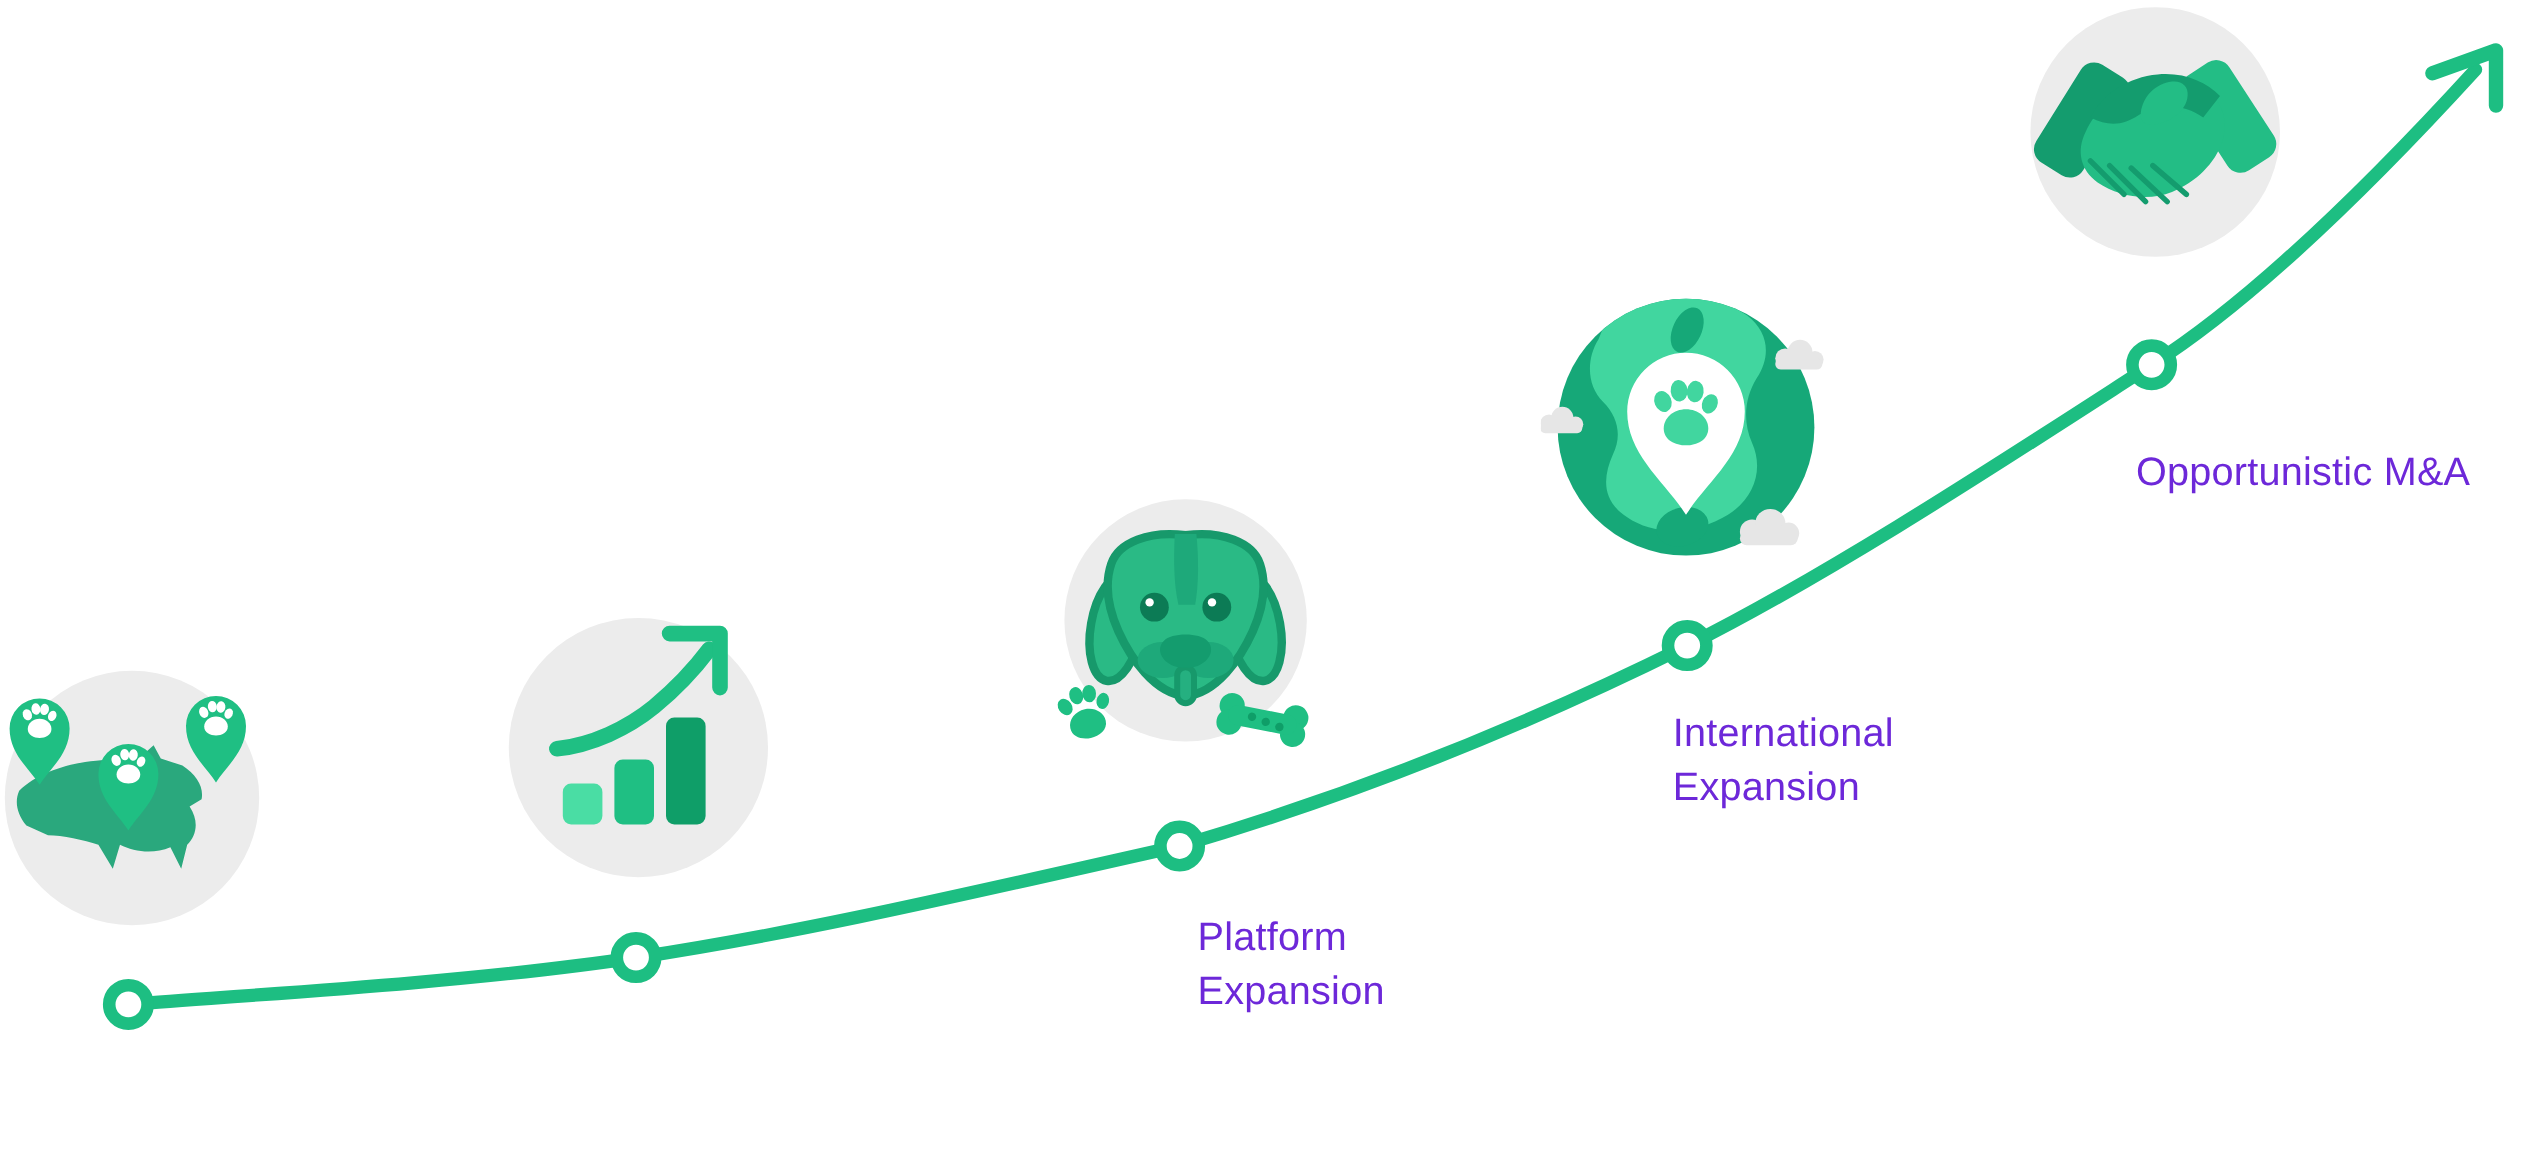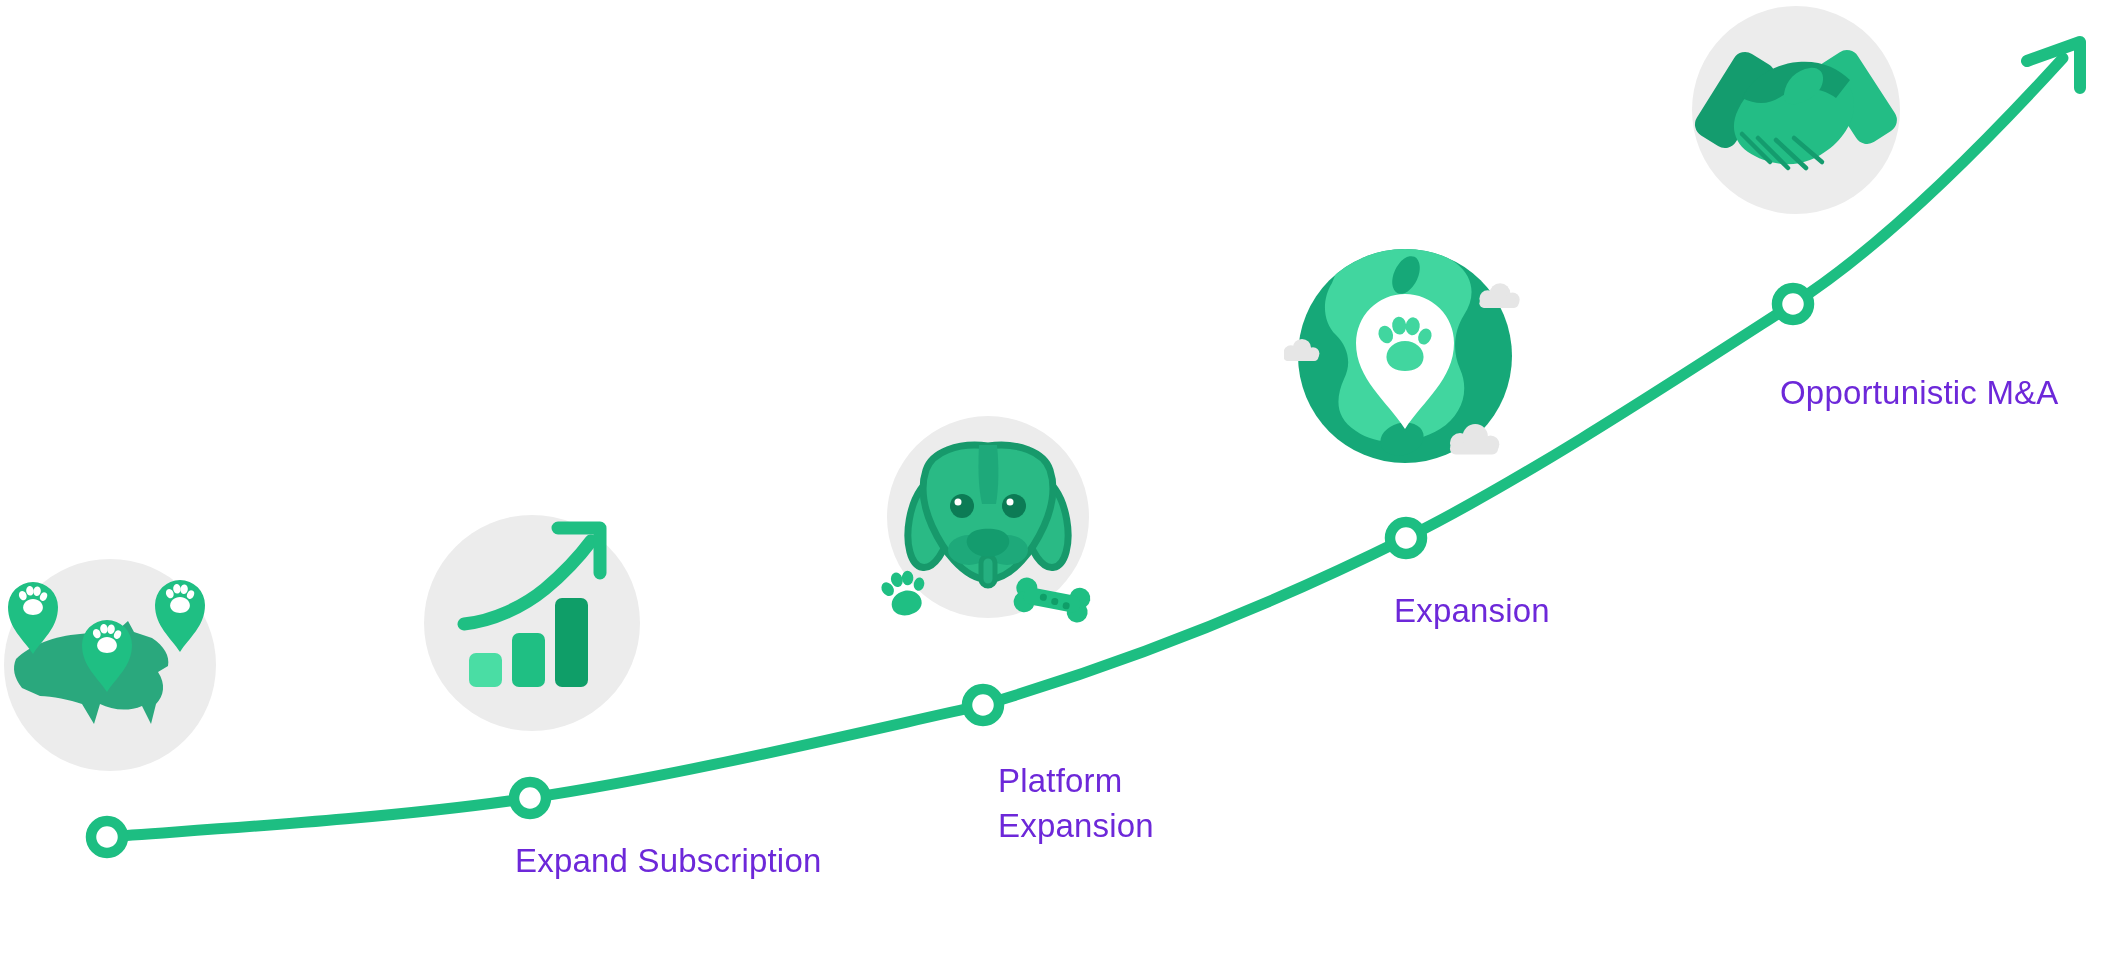--- a/index.html
+++ b/index.html
@@ -163,27 +163,27 @@
       <path d="M84 160 L56 132"></path>
       <path d="M102 166 L72 136"></path>
       <path d="M120 166 L90 138"></path>
       <path d="M136 160 L108 136"></path>
     </g>
   </svg>
 
   <div class="label label-1">
   </div>
   <div class="label label-2">
-    <span>Expand Subscription</span>
   </div>
   <div class="label label-3">
     <span>Platform</span>
     <span>Expansion</span>
   </div>
   <div class="label label-4">
+    <span>International</span>
     <span>Expansion</span>
   </div>
   <div class="label label-5">
     <span>Opportunistic M&amp;A</span>
     <span></span>
   </div>
 
 </div>
 
 </body></html>

